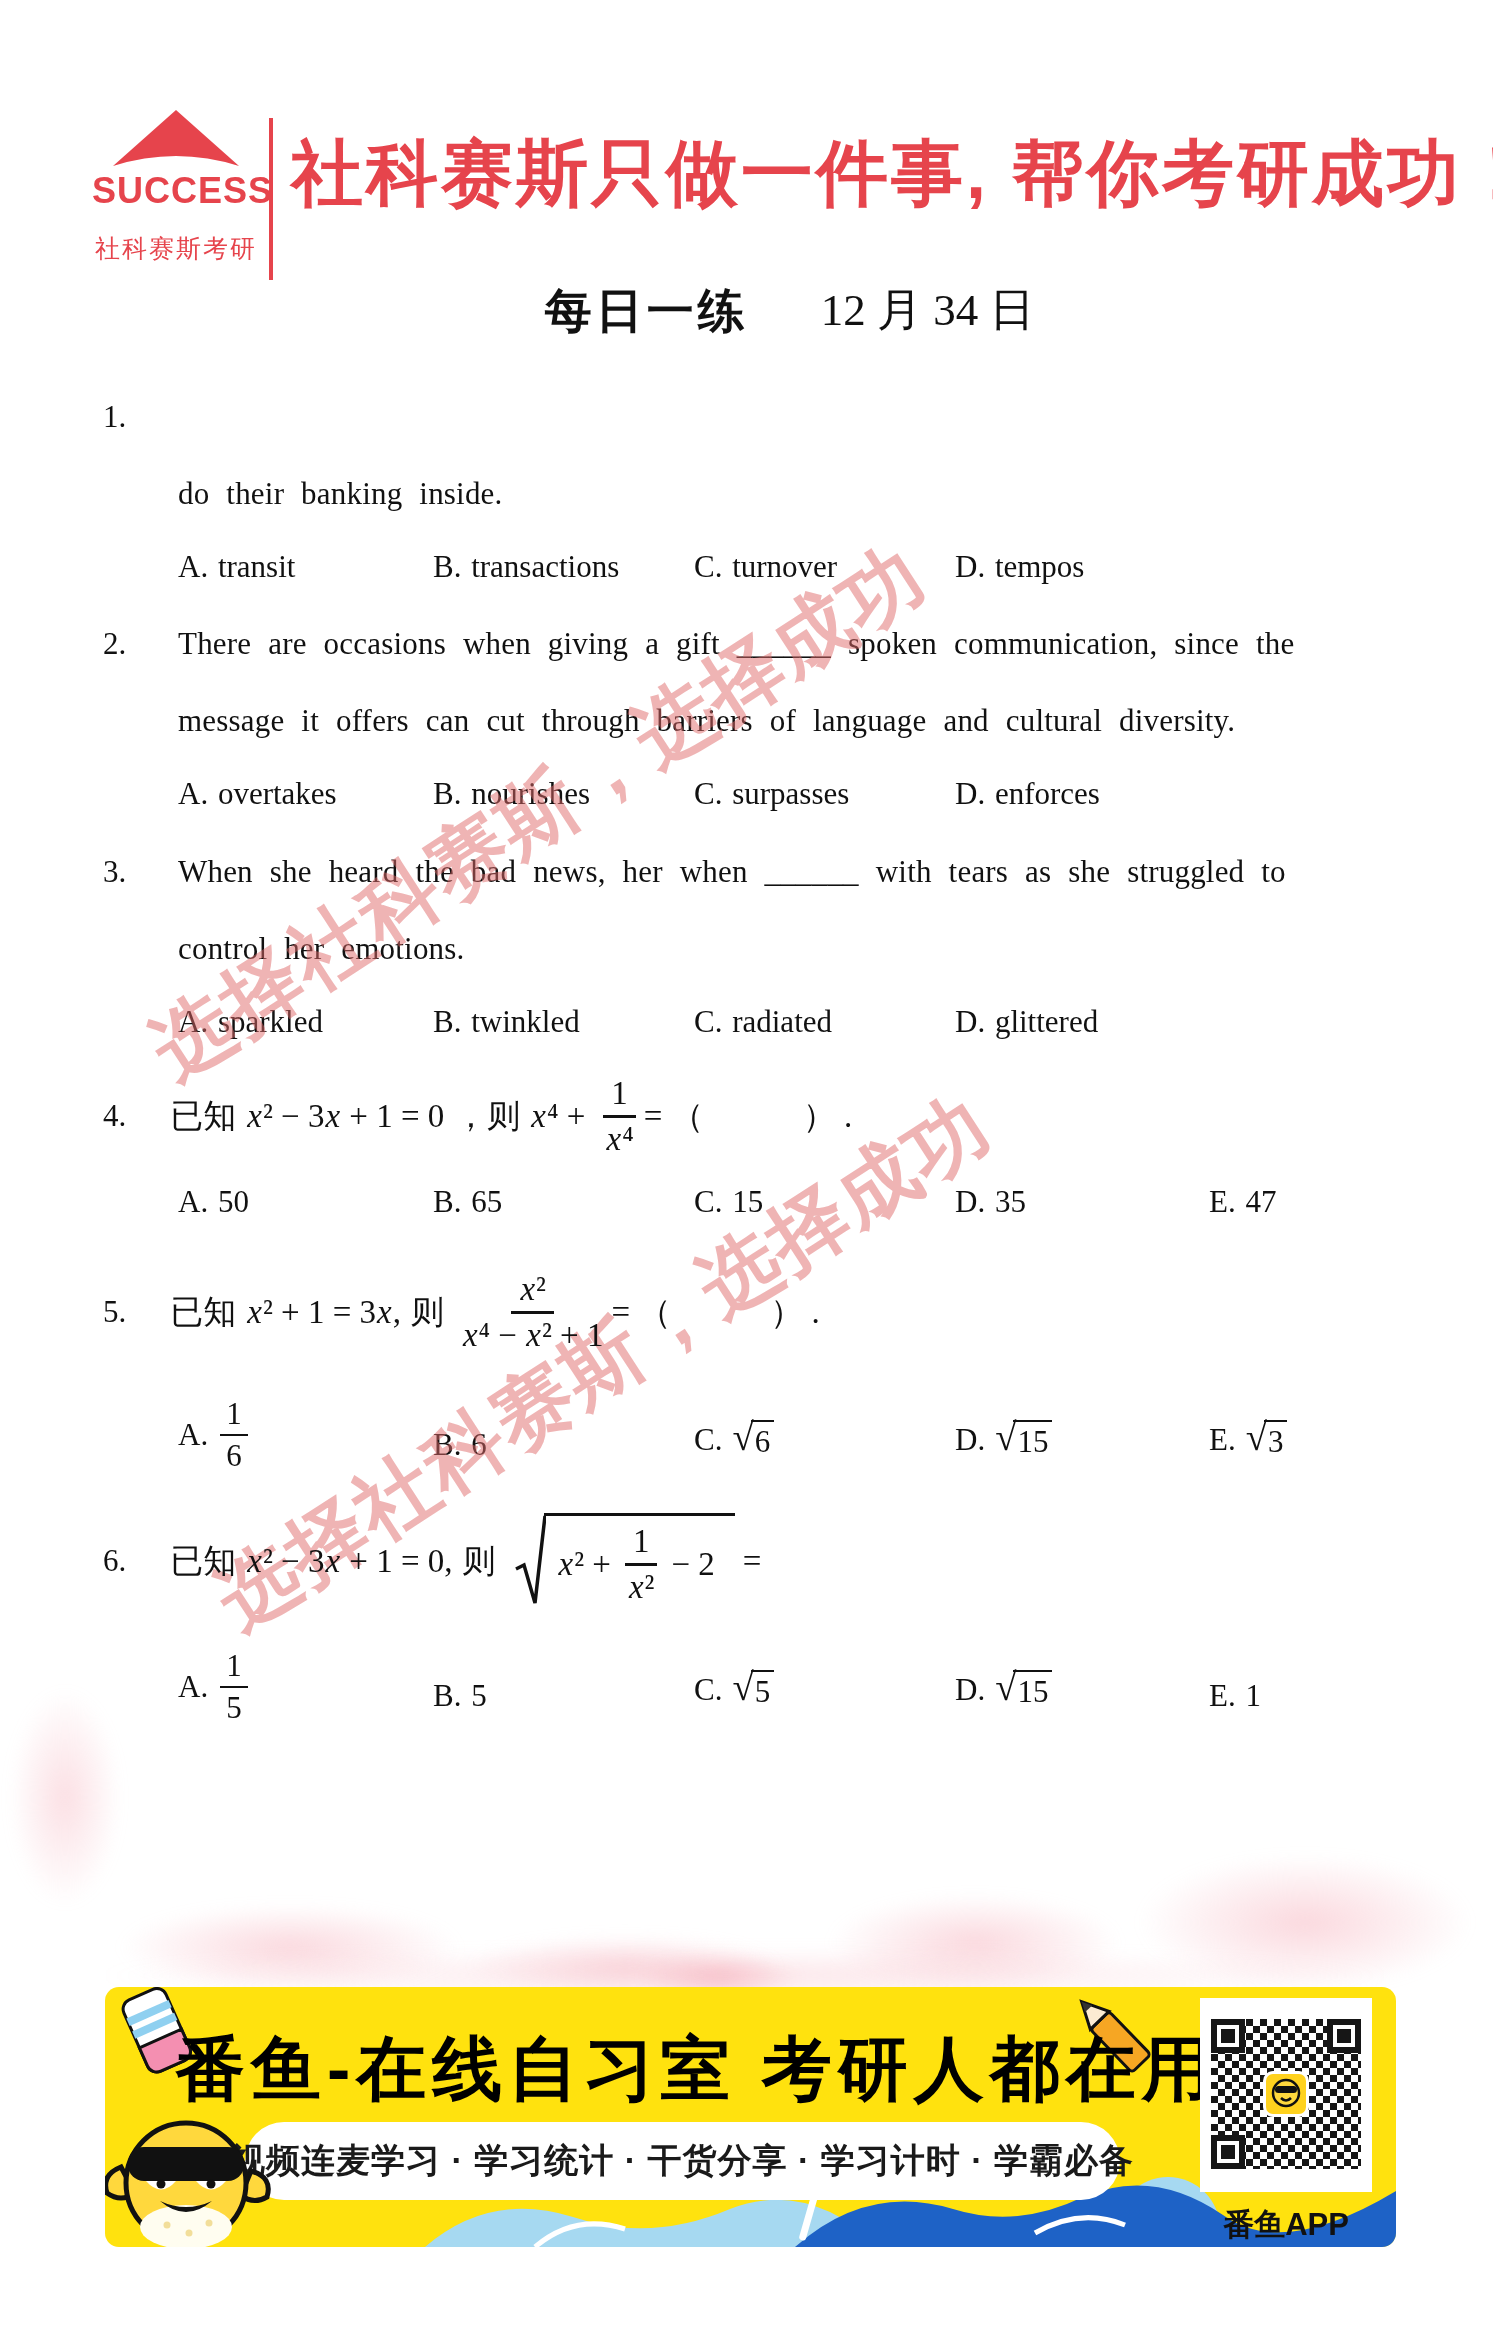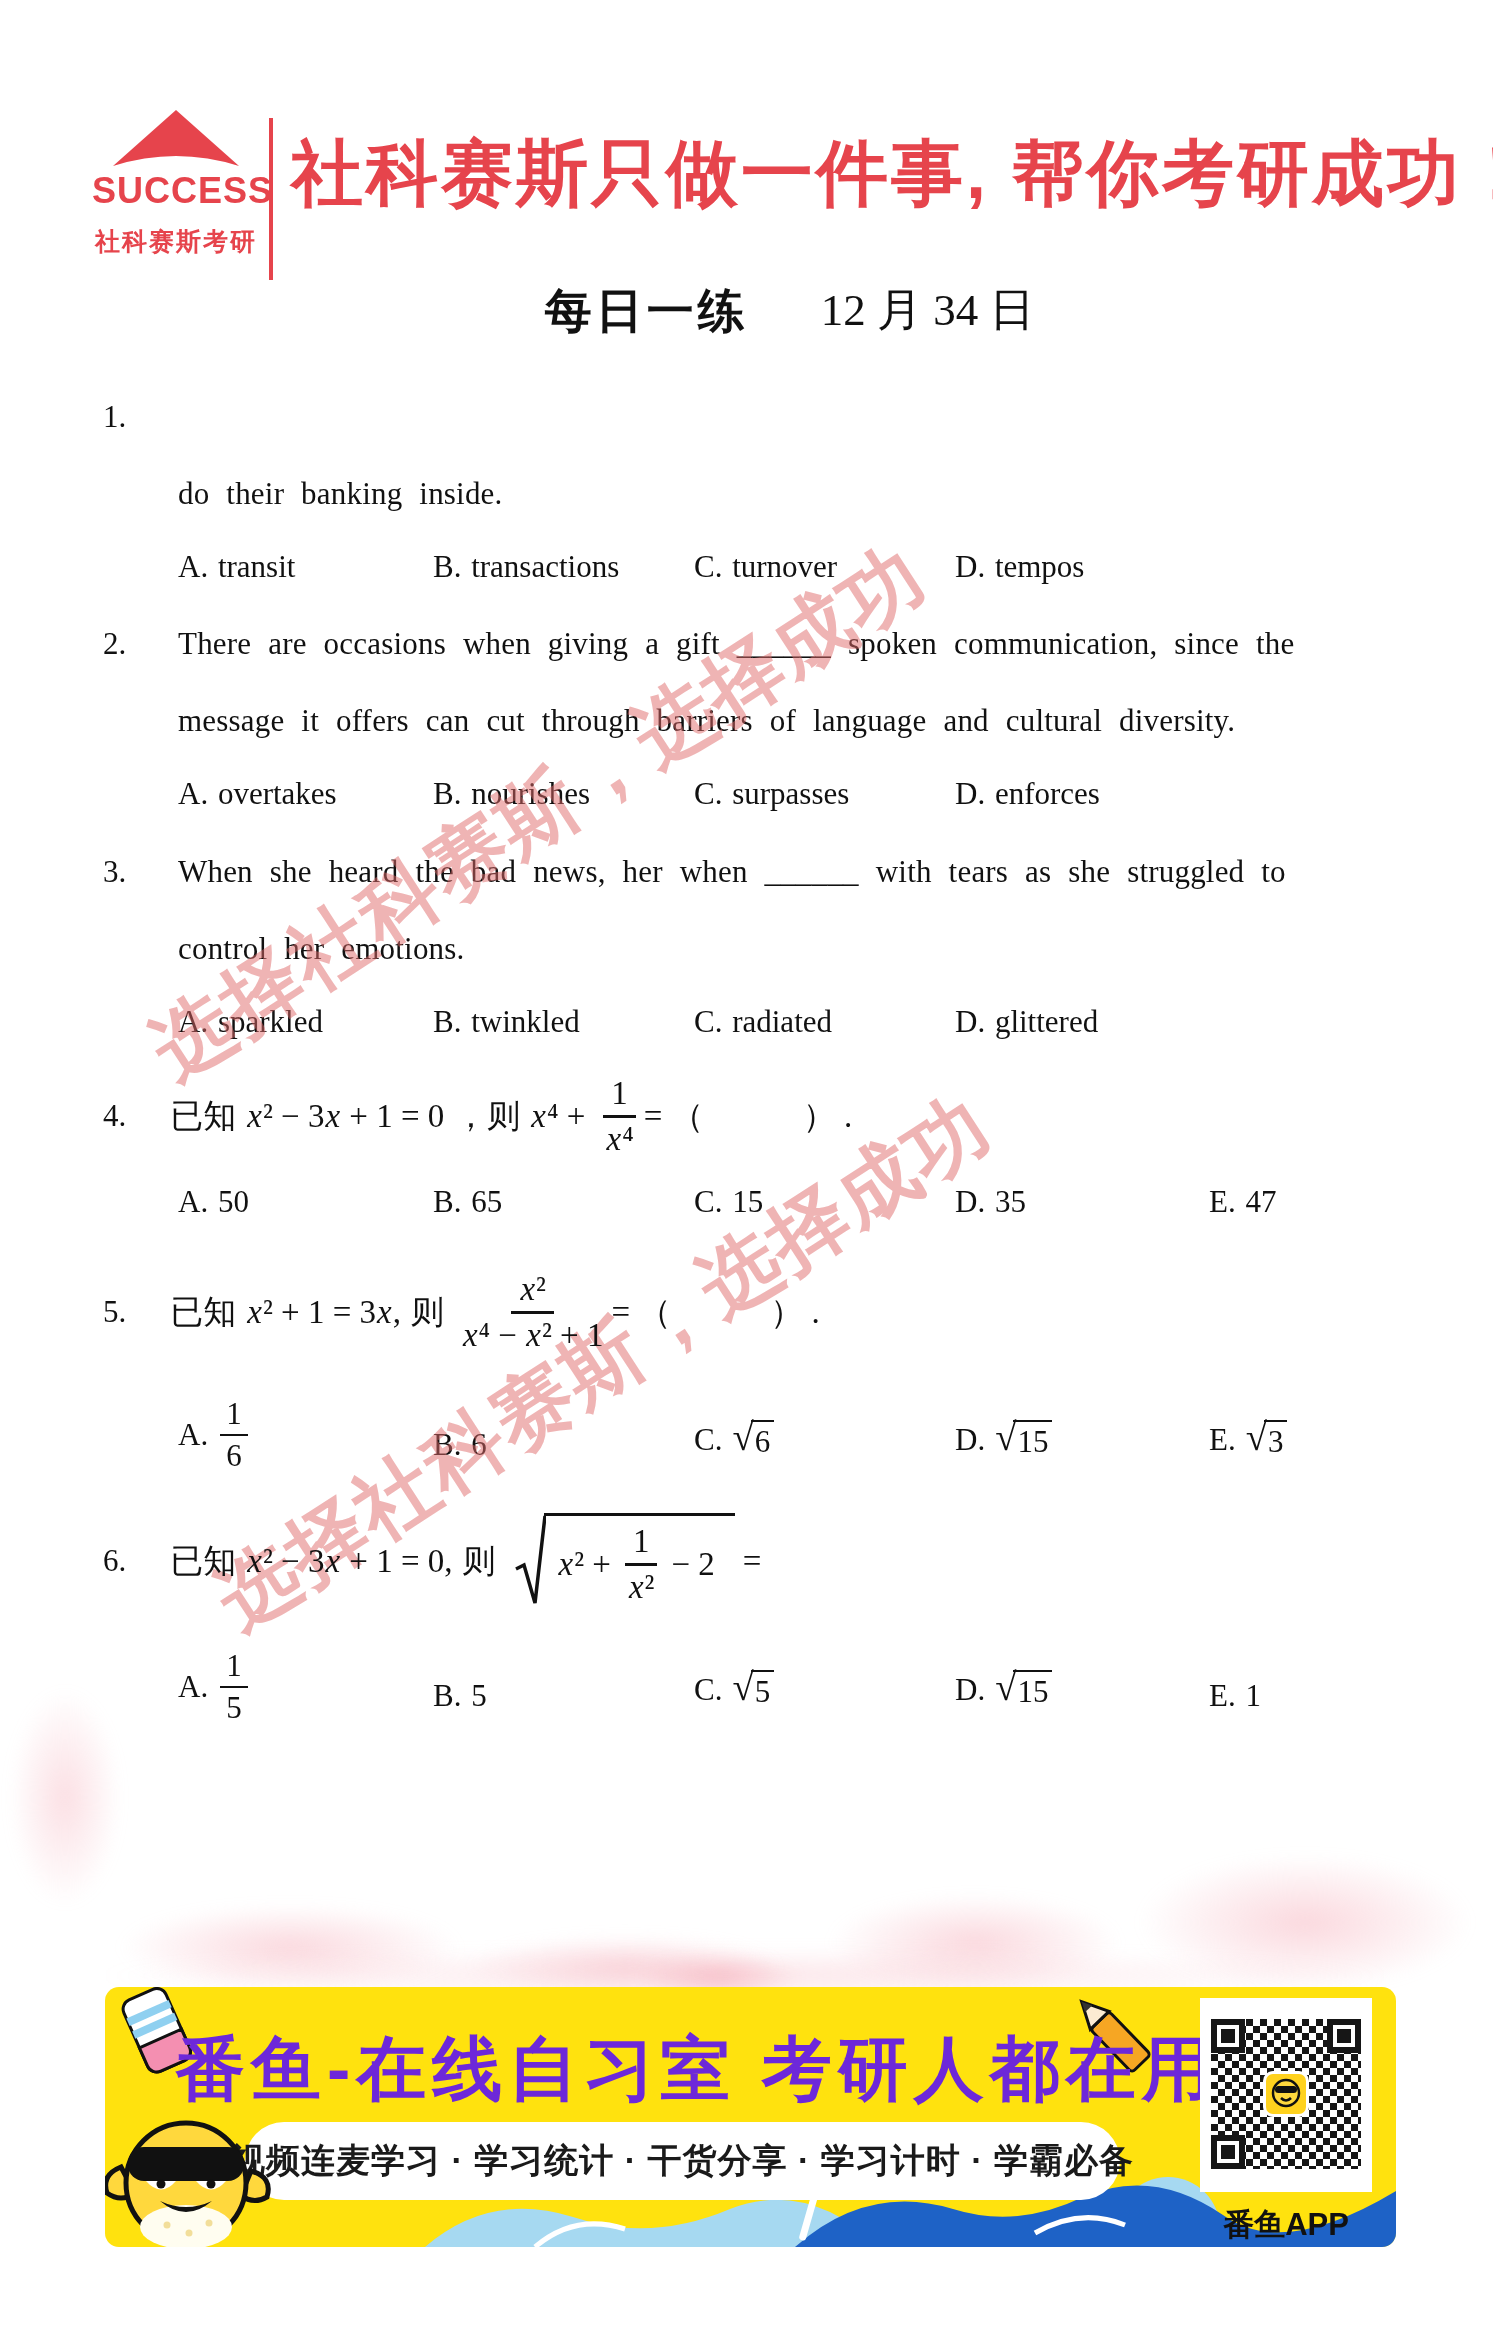--- a/index.html
+++ b/index.html
@@ -3,21 +3,21 @@
 <meta charset="utf-8">
 <style>
   html,body{margin:0;padding:0;background:#fff;}
   .page{position:relative;width:1493px;height:2345px;background:#ffffff;overflow:hidden;
         font-family:"Liberation Serif","DejaVu Serif",serif;color:#111;}
 
   
   .logo{position:absolute;left:92px;top:108px;width:168px;text-align:center;color:#E6444C;
         font-family:"Liberation Sans","DejaVu Sans",sans-serif;}
   .logo-brand{font-size:36px;font-weight:bold;letter-spacing:1px;margin-top:2px;}
-  .logo-sub{font-size:25px;font-weight:bold;letter-spacing:2px;margin-top:13px;}
+  .logo-sub{font-size:25px;font-weight:normal;letter-spacing:2px;margin-top:20px;}
   .header-divider{position:absolute;left:269px;top:118px;width:4px;height:162px;background:#E6444C;}
   .slogan{position:absolute;left:291px;top:126px;font-size:72px;font-weight:900;color:#E6444C;
           font-family:"Liberation Sans","DejaVu Sans",sans-serif;letter-spacing:3px;white-space:nowrap;}
 
   
   .doc-title{position:absolute;left:0;top:280px;width:100%;display:flex;justify-content:center;gap:72px;padding-left:43px;}
   .t-name{font-size:47px;font-weight:bold;letter-spacing:4px;}
   .t-date{font-size:45px;}
 
   
@@ -65,21 +65,21 @@
 
   .mx i{font-style:italic;margin:0 1px;}
 
   
   .blob{position:absolute;border-radius:50%;filter:blur(7px);z-index:0;}
 
   
   .banner{position:absolute;left:105px;top:1987px;width:1291px;height:260px;background:#FFE20E;
           border-radius:14px;overflow:hidden;z-index:2;
           font-family:"Liberation Sans","DejaVu Sans",sans-serif;}
-  .banner-headline{position:absolute;left:70px;top:36px;font-size:70px;font-weight:900;color:#6d28d9;
+  .banner-headline{position:absolute;left:70px;top:36px;font-size:70px;font-weight:900;color:#000000;
                    letter-spacing:6px;white-space:nowrap;}
   .feature-pill{position:absolute;left:140px;top:135px;width:875px;height:78px;background:#fff;
                 border-radius:40px;display:flex;align-items:center;justify-content:center;}
   .feature-pill span{font-size:34px;font-weight:bold;color:#1a1a1a;letter-spacing:1px;white-space:nowrap;}
   .waves{position:absolute;left:0;bottom:0;}
   .mascot{position:absolute;left:-6px;top:126px;}
   .pencil{position:absolute;left:948px;top:-8px;}
   .eraser{position:absolute;left:14px;top:-2px;}
   .qr-box{position:absolute;left:1095px;top:11px;width:172px;height:194px;background:#fff;}
   .qr-pattern{position:absolute;left:11px;top:21px;width:150px;height:150px;

